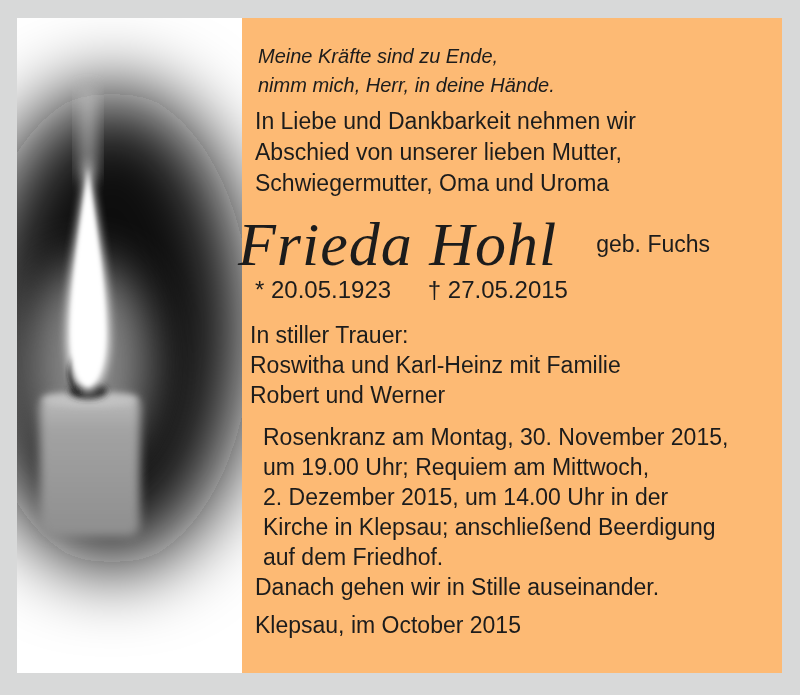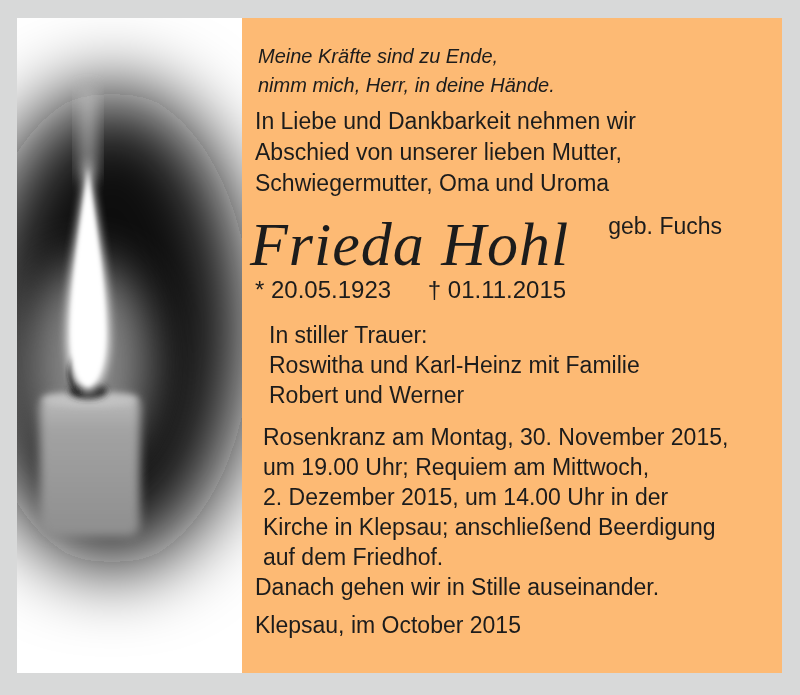--- a/index.html
+++ b/index.html
@@ -47,24 +47,24 @@
   }
   .intro {
     left: 238px;
     top: 88px;
     font-size: 23px;
     line-height: 31px;
     width: 520px;
   }
   .name-row {
     position: absolute;
-    left: 233px;
+    left: 221px;
     top: 195px;
     display: flex;
-    align-items: flex-start;
+    align-items: center;
     white-space: nowrap;
   }
   .deceased-name {
     font-family: "Liberation Serif", serif;
     font-style: italic;
     font-size: 62px;
     line-height: 62px;
     letter-spacing: 1px;
   }
   .maiden-name {
@@ -74,21 +74,21 @@
   .dates {
     position: absolute;
     left: 238px;
     top: 257px;
     font-size: 24px;
     line-height: 30px;
     white-space: nowrap;
   }
   .death-date { margin-left: 30px; }
   .mourners {
-    left: 252px;
+    left: 233px;
     top: 302px;
     font-size: 23px;
     line-height: 30px;
     width: 520px;
   }
   .service {
     left: 246px;
     top: 404px;
     font-size: 23px;
     line-height: 30px;
@@ -161,21 +161,21 @@
 Abschied von unserer lieben Mutter,
 Schwiegermutter, Oma und Uroma</div>
 
   <div class="name-row">
     <span class="deceased-name">Frieda Hohl</span>
     <span class="maiden-name">geb. Fuchs</span>
   </div>
 
   <div class="dates">
     <span class="birth-date">* 20.05.1923</span>
-    <span class="death-date">† 01.11.2015</span>
+    <span class="death-date">† 27.05.2015</span>
   </div>
 
   <div class="txt mourners">In stiller Trauer:
 Roswitha und Karl-Heinz mit Familie
 Robert und Werner</div>
 
   <div class="txt service">Rosenkranz am Montag, 30. November 2015,
 um 19.00 Uhr; Requiem am Mittwoch,
 2. Dezember 2015, um 14.00 Uhr in der
 Kirche in Klepsau; anschließend Beerdigung

